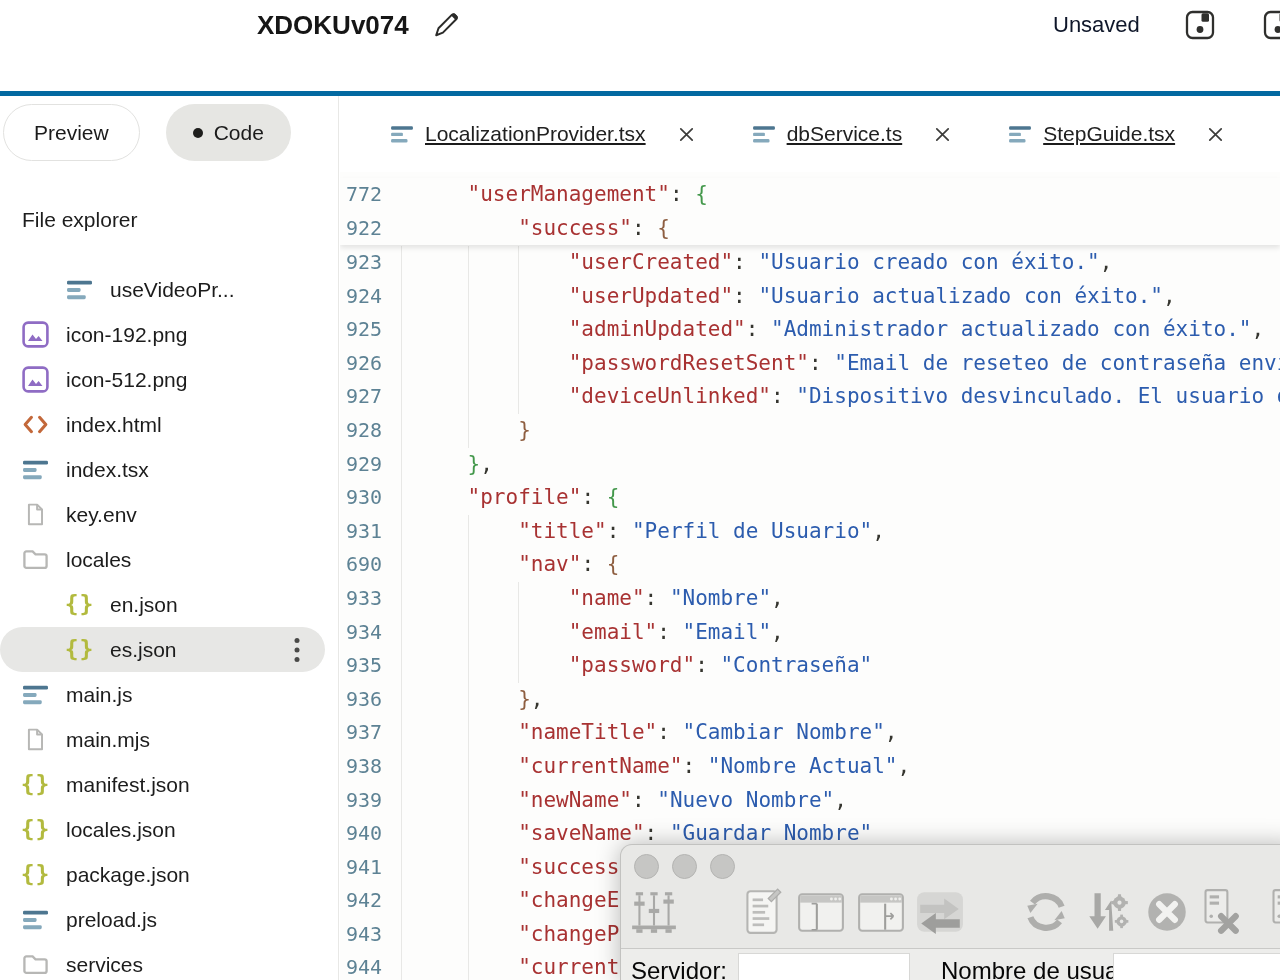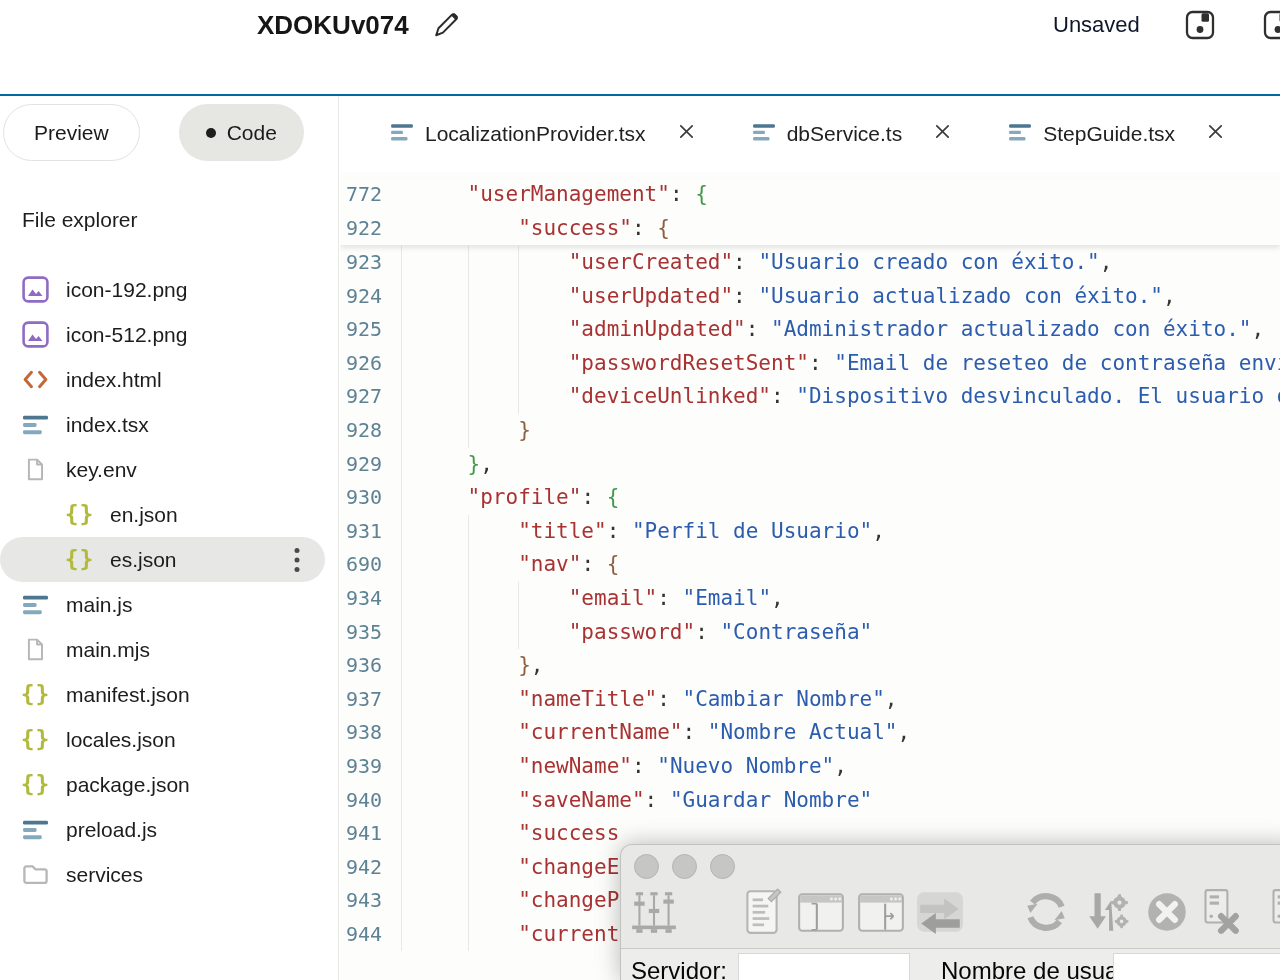--- a/index.html
+++ b/index.html
@@ -1,31 +1,31 @@
 <!DOCTYPE html>
 <html><head>
 <meta charset="utf-8">
 <style>
   * { margin:0; padding:0; box-sizing:border-box; }
   html,body { width:1280px; height:980px; overflow:hidden; background:#ffffff;
     font-family:"Liberation Sans", sans-serif; color:#1c1c1c; position:relative; }
 
   
   .app-header { position:absolute; left:0; top:0; width:1280px; height:96px;
-    background:#fff; border-bottom:2px solid #0369a1; z-index:5; }
+    background:#fff; border-bottom:5px solid #0369a1; z-index:5; }
   .app-title { position:absolute; left:257px; top:10px; font-size:26px; font-weight:600; color:#161616; }
   .title-edit { position:absolute; left:430px; top:11px; width:30px; height:30px; cursor:pointer; }
   .save-status { position:absolute; left:1053px; top:12px; font-size:22px; color:#0f172a; }
   .save-btn { position:absolute; left:1184px; top:9px; width:32px; height:32px; cursor:pointer; }
   .save-btn2 { position:absolute; left:1262px; top:9px; width:32px; height:32px; cursor:pointer; }
 
   
   .sidebar { position:absolute; left:0; top:96px; width:339px; height:884px;
     border-right:1px solid #e8e8e6; background:#fff; }
-  .toggle-row { position:absolute; left:3px; top:8px; display:flex; gap:39px; align-items:center; }
+  .toggle-row { position:absolute; left:3px; top:8px; display:flex; gap:26px; align-items:center; }
   .pill-btn { height:57px; border-radius:29px; display:flex; align-items:center; font-size:21px;
     color:#1b1b1b; cursor:pointer; }
   .pill-preview { background:#fff; border:1px solid #e2e2e0; padding:0 30px; }
   .pill-code { background:#e6e6e3; padding:0 27px; gap:11px; }
   .pill-code .dot { width:10px; height:10px; border-radius:50%; background:#1e1e1c; }
 
   .fe-header { position:absolute; left:0; top:110px; width:391px; height:34px; }
   .fe-title { position:absolute; left:22px; top:2px; font-size:21px; font-weight:500; color:#1d1d1d; }
   .fe-add { position:absolute; right:22px; top:0; width:29px; height:29px; cursor:pointer; }
 
@@ -37,21 +37,21 @@
   .frow .flabel { font-size:21px; color:#1c1c1c; white-space:nowrap; }
   .frow .kebab { display:none; position:absolute; right:24px; top:10px; width:8px; height:26px; }
   .frow.selected .kebab { display:block; }
   .braces-glyph { font-family:"DejaVu Sans Mono", monospace; font-weight:bold; font-size:23px;
     color:#b2ba3e; letter-spacing:1px; line-height:27px; }
 
   
   .editor-col { position:absolute; left:340px; top:96px; width:940px; height:884px; background:#fdfdfc; }
   .tab-bar { position:absolute; left:0; top:0; width:940px; height:76px; display:flex;
     align-items:center; padding-left:50px; background:#fff; }
-  .tab { display:flex; margin-right:56px; cursor:pointer; }
+  .tab { display:flex; align-items:center; margin-right:56px; cursor:pointer;text-decoration:underline; }
   .tab .ticon { width:24px; height:20px; margin-right:11px; }
   .tab .tlabel { font-size:21px; color:#212121; white-space:nowrap; }
   .tab .tclose { width:19px; height:19px; margin-left:31px; cursor:pointer; }
 
   .code-area { position:absolute; left:0; top:76px; width:940px; height:808px; overflow:hidden;
     font-family:"DejaVu Sans Mono", monospace; font-size:21px; line-height:33.6px; background:#fdfdfc; }
   .crow { display:flex; height:33.6px; }
   .lnum { flex:0 0 62px; width:62px; padding-left:6px; font-size:20px; color:#5d8294;
     border-right:1px solid #e8e8e6; }
   .lcode { position:relative; flex:1; padding-left:15px; white-space:pre; overflow:hidden; }
@@ -140,20 +140,31 @@
     <span class="fe-add">
         <svg viewBox="0 0 30 30" width="100%" height="100%">
           <circle cx="15" cy="15" r="13.2" fill="none" stroke="#3d3d3b" stroke-width="2"></circle>
           <path d="M15 8.5 V21.5 M8.5 15 H21.5" stroke="#3d3d3b" stroke-width="2"></path>
         </svg>
       </span>
   </div>
 
   <div class="file-list">
 
+      <div class="frow indent">
+        <span class="ficon">
+          <svg viewBox="0 0 26 22" width="100%" height="100%">
+            <rect x="1" y="2.5" width="24" height="3.8" rx="1.3" fill="#4d7690"></rect>
+            <rect x="1" y="9.5" width="13" height="3.8" rx="1.3" fill="#85a9bc"></rect>
+            <rect x="1" y="16.5" width="18" height="3.8" rx="1.3" fill="#85a9bc"></rect>
+          </svg>
+        </span>
+        <span class="flabel">useVideoPr...</span>
+
+      </div>
 
       <div class="frow">
         <span class="ficon">
           <svg viewBox="0 0 27 27" width="100%" height="100%">
             <rect x="1.6" y="1.6" width="23.8" height="23.8" rx="4.5" fill="none" stroke="#8f6cc4" stroke-width="2.6"></rect>
             <path d="M6 20 l4.5-6.5 3.5 4.5 2.6-3 3.9 5 z" fill="#8f6cc4"></path>
           </svg>
         </span>
         <span class="flabel">icon-192.png</span>
 
@@ -199,20 +210,29 @@
         <span class="ficon">
           <svg viewBox="0 0 24 28" width="85%" height="85%">
             <path d="M4 2 h10 l6 6 v18 h-16 z" fill="none" stroke="#b7b7b5" stroke-width="2.4" stroke-linejoin="round"></path>
             <path d="M14 2 v6 h6" fill="none" stroke="#b7b7b5" stroke-width="2.4" stroke-linejoin="round"></path>
           </svg>
         </span>
         <span class="flabel">key.env</span>
 
       </div>
 
+      <div class="frow">
+        <span class="ficon">
+          <svg viewBox="0 0 28 24" width="100%" height="90%">
+            <path d="M2.5 6 a2 2 0 0 1 2-2 h6.5 l3 3 h9.5 a2 2 0 0 1 2 2 v10 a2 2 0 0 1 -2 2 h-19 a2 2 0 0 1 -2-2 z" fill="none" stroke="#b7b7b5" stroke-width="2.4"></path>
+          </svg>
+        </span>
+        <span class="flabel">locales</span>
+
+      </div>
 
       <div class="frow indent">
         <span class="ficon">
           <span class="braces-glyph">{}</span>
         </span>
         <span class="flabel">en.json</span>
 
       </div>
 
       <div class="frow selected indent">
@@ -402,20 +422,24 @@
         <div class="crow">
           <span class="lnum">931</span>
           <span class="lcode"><i class="guide" style="left: 65.6px;"></i><span class="tok-w">        </span><span class="tok-k">"title"</span><span class="tok-p">: </span><span class="tok-s">"Perfil de Usuario"</span><span class="tok-p">,</span></span>
         </div>
 
         <div class="crow">
           <span class="lnum">690</span>
           <span class="lcode"><i class="guide" style="left: 65.6px;"></i><span class="tok-w">        </span><span class="tok-k">"nav"</span><span class="tok-p">: </span><span class="tok-b">{</span></span>
         </div>
 
+        <div class="crow">
+          <span class="lnum">933</span>
+          <span class="lcode"><i class="guide" style="left: 65.6px;"></i><i class="guide" style="left: 116.2px;"></i><span class="tok-w">            </span><span class="tok-k">"name"</span><span class="tok-p">: </span><span class="tok-s">"Nombre"</span><span class="tok-p">,</span></span>
+        </div>
 
         <div class="crow">
           <span class="lnum">934</span>
           <span class="lcode"><i class="guide" style="left: 65.6px;"></i><i class="guide" style="left: 116.2px;"></i><span class="tok-w">            </span><span class="tok-k">"email"</span><span class="tok-p">: </span><span class="tok-s">"Email"</span><span class="tok-p">,</span></span>
         </div>
 
         <div class="crow">
           <span class="lnum">935</span>
           <span class="lcode"><i class="guide" style="left: 65.6px;"></i><i class="guide" style="left: 116.2px;"></i><span class="tok-w">            </span><span class="tok-k">"password"</span><span class="tok-p">: </span><span class="tok-s">"Contraseña"</span></span>
         </div>

